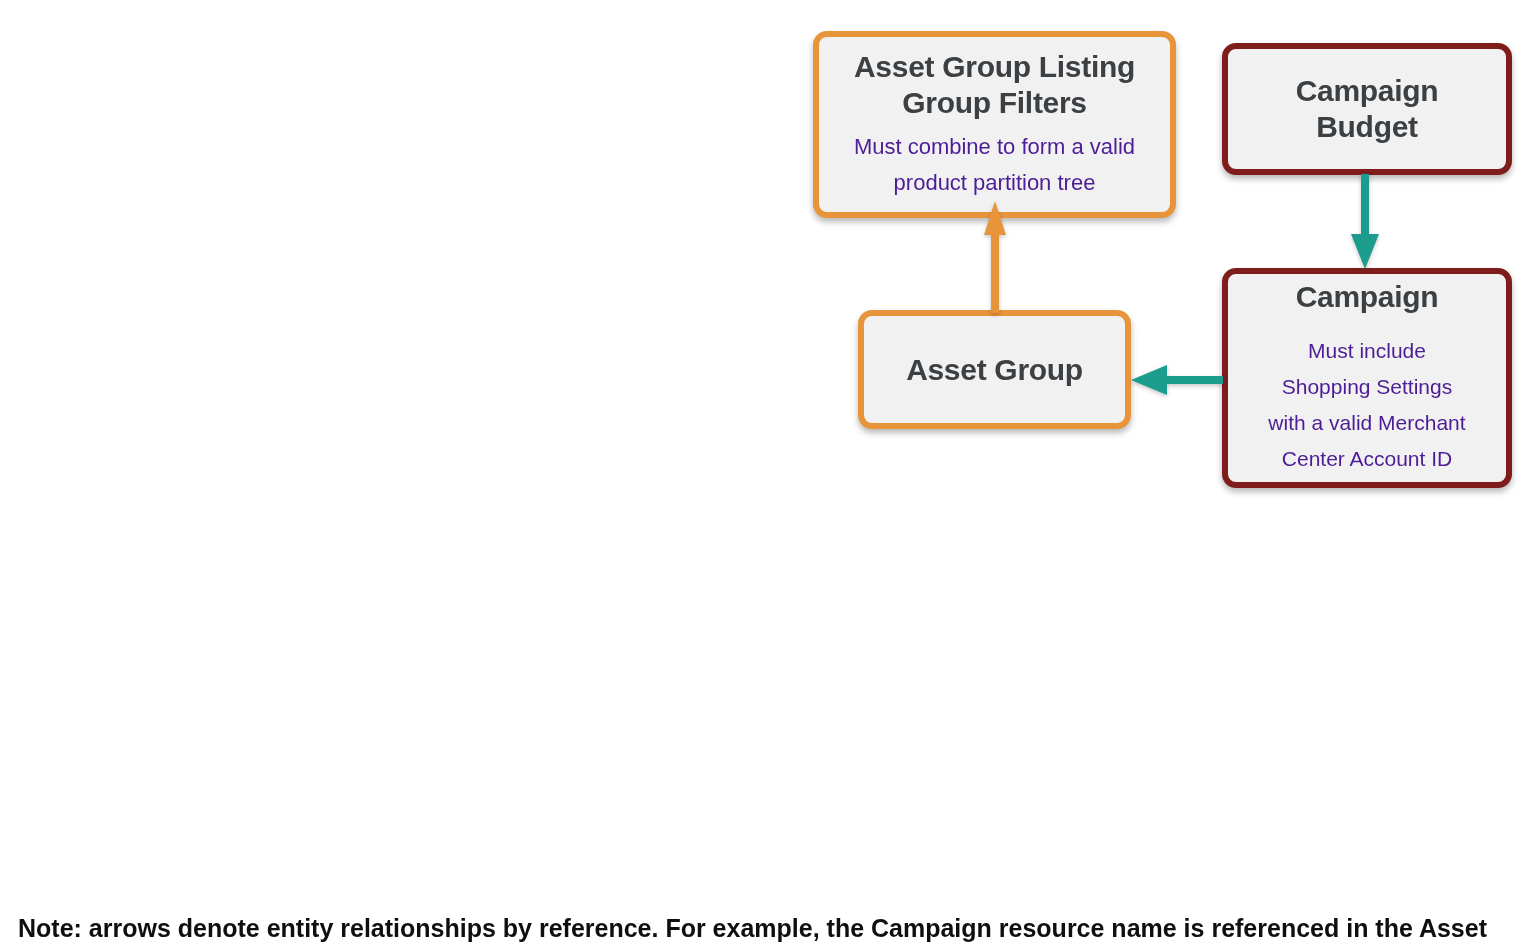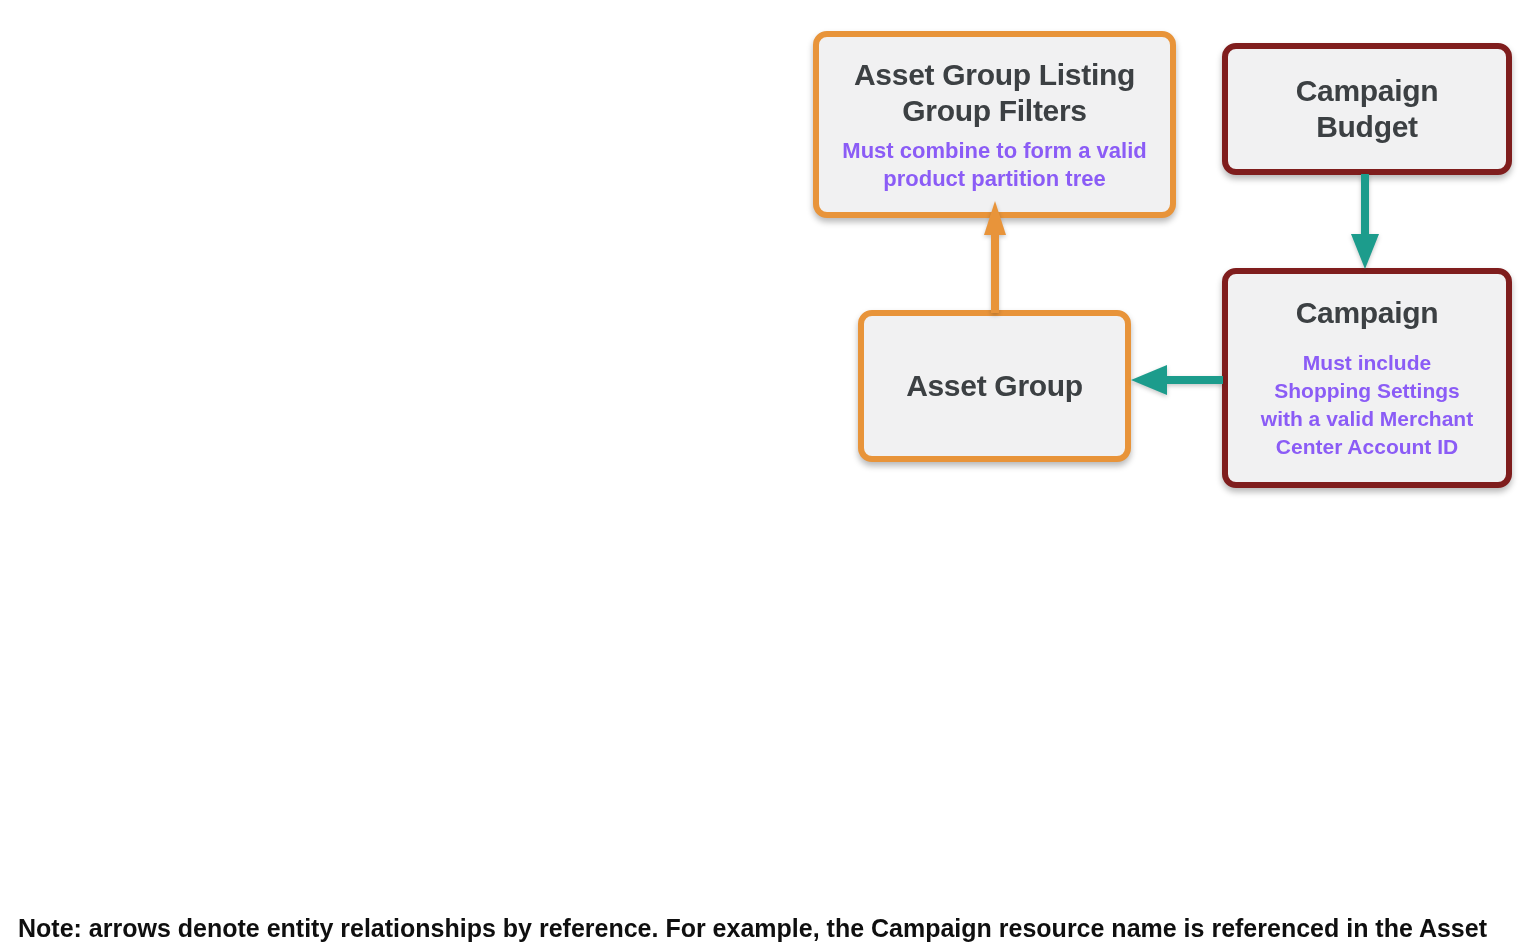--- a/index.html
+++ b/index.html
@@ -32,25 +32,24 @@
   .box-title {
     font-weight: bold;
     font-size: 30px;
     line-height: 36px;
     color: #3c4043;
     white-space: pre-line;
     letter-spacing: -0.3px;
   }
   .box-subtitle {
     font-size: 22px;
-    line-height: 28px;
-    color: #8b5cf6;
+    line-height: 36px;
+    color: #4c1d95;
     white-space: pre-line;
     margin-top: 8px;
-    font-weight: bold;
   }
   .node-campaign .box-subtitle { font-size: 21px; margin-top: 18px; }
   .arrow {
     position: absolute;
     filter: drop-shadow(0 2px 2px rgba(0,0,0,0.22));
   }
   .note {
     position: absolute;
     left: 18px;
     top: 914px;
@@ -71,21 +70,21 @@
 Group Filters</div>
     <div class="box-subtitle">Must combine to form a valid
 product partition tree</div>
   </div>
 
   <div class="node teal" style="left:1222px; top:43px; width:290px; height:132px;">
     <div class="box-title">Campaign
 Budget</div>
   </div>
 
-  <div class="node orange" style="left:858px; top:310px; width:273px; height:152px;">
+  <div class="node orange" style="left:858px; top:310px; width:273px; height:119px;">
     <div class="box-title">Asset Group</div>
   </div>
 
   <div class="node teal node-campaign" style="left:1222px; top:268px; width:290px; height:220px;">
     <div class="box-title">Campaign</div>
     <div class="box-subtitle">Must include
 Shopping Settings
 with a valid Merchant
 Center Account ID</div>
   </div>

